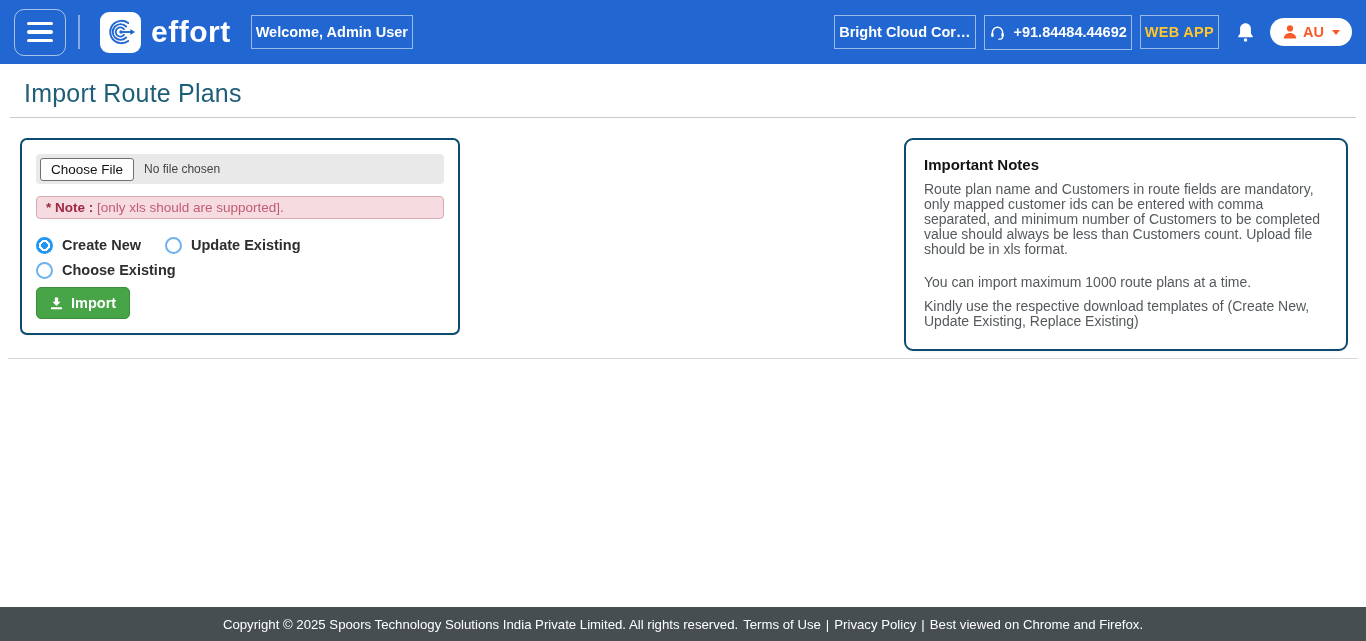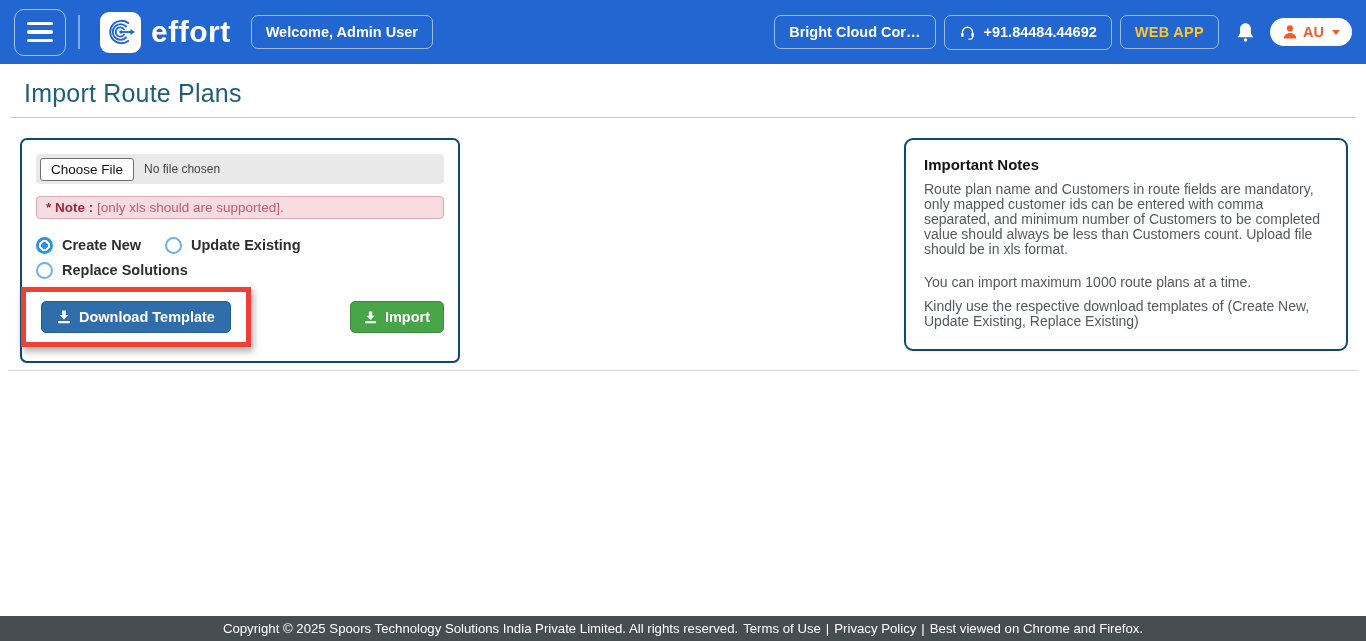--- a/index.html
+++ b/index.html
@@ -24,22 +24,22 @@
   .v-div { width:2px; height:34px; background:rgba(255,255,255,.45); margin:0 14px 0 12px; }
   .logo-box {
     width:41px; height:41px; background:#fff; border-radius:9px;
     display:flex; align-items:center; justify-content:center; margin-left:6px;
   }
   .brand {
     color:#fff; font-size:30px; font-weight:700; letter-spacing:.5px;
     margin-left:10px; line-height:1;
   }
   .pill {
-    border:1px solid rgba(255,255,255,.55); border-radius:7px;
-    color:#fff; font-size:14.5px; font-weight:700; padding:8px 14px;
+    border:1px solid rgba(255,255,255,.55); border-radius:0;
+    color:#fff; font-size:14.5px; font-weight:700; padding:8px 4px;
     background:transparent; display:flex; align-items:center; gap:8px;
     white-space:nowrap; cursor:pointer;
   }
   .welcome { margin-left:20px; }
   .h-right .pill { margin-left:8px; }
   .webapp { color:#ffc72c; font-weight:700; letter-spacing:.3px; }
   .bell-wrap { margin:0 14px 0 16px; display:flex; align-items:center; cursor:pointer; }
   .avatar-pill {
     background:#fff; border-radius:17px; padding:6px 12px; display:flex;
     align-items:center; gap:5px; cursor:pointer;
@@ -105,21 +105,21 @@
   .btn-download { background:#2f6dab; border:1px solid #255d95; }
   .btn-import  { background:#47a447; border:1px solid #3c8c3c; padding:7px 13px; }
   
   .notes-card { width:444px; padding:16px 18px 20px; border-radius:9px; }
   .notes-title { font-size:15px; font-weight:700; color:#141414; }
   .notes-card p { font-size:14px; color:#55595c; line-height:15px; margin-top:9px; }
   .notes-card p.gap { margin-top:18px; }
   .content-rule { margin:7px 8px 0 8px; border-bottom:1.5px solid #d8d8d8; }
   
   .footer {
-    position:absolute; bottom:0; left:0; width:100%; height:25px;
+    position:absolute; bottom:0; left:0; width:100%; height:34px;
     background:#464e51; color:#fff; display:flex; align-items:center;
     justify-content:center; font-size:13.2px; gap:5px; white-space:nowrap;
   }
   .footer a { color:#fff; text-decoration:none; cursor:pointer; }
   svg { display:block; }
 </style>
 </head>
 <body>
 
 <div class="header">
@@ -199,36 +199,25 @@
           <span class="radio-label">Create New</span>
         </div>
         <div class="radio-item">
           <span class="radio-circle radio-unchecked"></span>
           <span class="radio-label">Update Existing</span>
         </div>
       </div>
       <div class="radio-row">
         <div class="radio-item">
           <span class="radio-circle radio-unchecked"></span>
-          <span class="radio-label">Replace Solutions</span>
+          <span class="radio-label">Choose Existing</span>
         </div>
       </div>
     </div>
     <div class="btn-row">
-      <div class="highlight-box">
-        <button class="btn btn-download">
-          <span>
-            <svg width="14" height="14" viewBox="0 0 14 14">
-              <polygon points="7,9.6 2.6,5 5.2,5 5.2,0.5 8.8,0.5 8.8,5 11.4,5" fill="#fff"></polygon>
-              <rect x="1" y="11" width="12" height="2.2" rx="0.6" fill="#fff"></rect>
-            </svg>
-          </span>
-          <span>Download Template</span>
-        </button>
-      </div>
       <button class="btn btn-import">
         <span>
           <svg width="13" height="13" viewBox="0 0 14 14">
             <polygon points="7,9.6 2.6,5 5.2,5 5.2,0.5 8.8,0.5 8.8,5 11.4,5" fill="#fff"></polygon>
             <rect x="1" y="11" width="12" height="2.2" rx="0.6" fill="#fff"></rect>
           </svg>
         </span>
         <span>Import</span>
       </button>
     </div>

